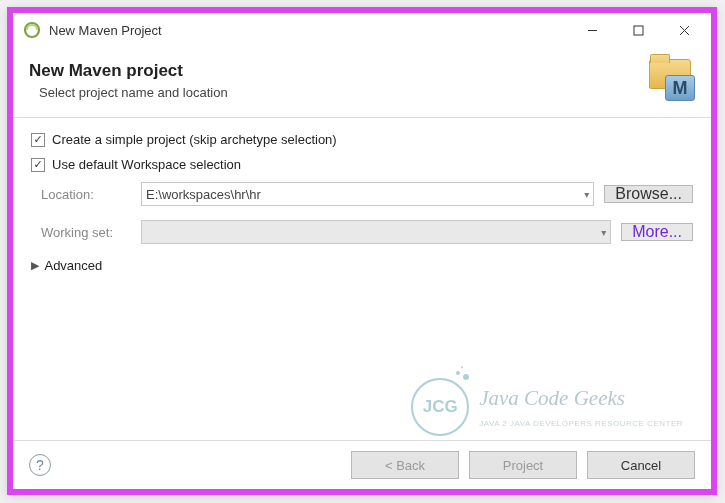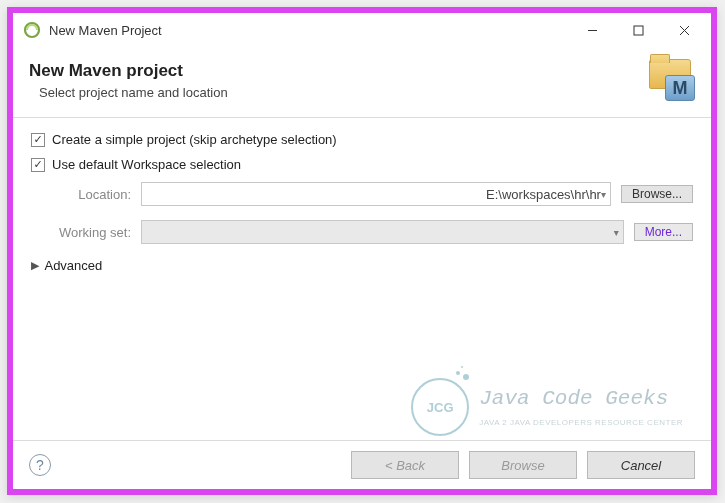--- a/index.html
+++ b/index.html
@@ -90,91 +90,90 @@
       margin-right: 7px;
       display: inline-flex; align-items: center; justify-content: center;
       font-size: 11px; color: #333;
       background: #fff;
     }
     .field-row {
       display: flex; align-items: center;
       margin: 3px 0 14px 0;
       padding-left: 10px;
       gap: 10px;
-      text-align: right;
     }
     .field-label { width: 90px; color: #888; font-size: 13px; }
     .combo {
       flex: 1; height: 24px;
       border: 1px solid #c8c8c8;
       background: #fff;
       display: flex; align-items: center;
       padding: 0 4px;
       position: relative;
     }
     .combo.disabled { background: #e9e9e9; color: #999; }
     .combo .val { flex: 1; font-size: 13px; color: #444; }
     .combo.disabled .val { color: #999; }
     .combo .chev { color: #777; font-size: 10px; }
     .btn-small {
       height: 16px; padding: 8px 10px;
       border: 1px solid #b8b8b8;
       background: #e4e4e4;
-      font-size: 12px; color: #333;
+      font-size: 16px; color: #333;
       display: inline-flex; align-items: center;
     }
     .btn-small.disabled { color: #6d28d9; background: #e9e9e9; }
     .advanced-row {
       display: flex; align-items: center; gap: 5px;
       margin-top: 8px; cursor: default;
     }
     .advanced-row .tri { font-size: 11px; color: #555; }
     .watermark {
       position: absolute;
       right: 28px; bottom: 4px;
       opacity: 0.55;
       display: flex; align-items: center; gap: 10px;
       pointer-events: none;
     }
     .watermark .circle {
       width: 58px; height: 58px;
       border: 2px solid #6fa8b8;
       border-radius: 50%;
       display: flex; align-items: center; justify-content: center;
-      color: #6fa8b8; font-weight: 600; font-size: 13px;
+      color: #6fa8b8; font-weight: 600; font-size: 17px;
       position: relative;
     }
     .watermark .circle:before{
       content:""; position:absolute; top:-6px; right:-2px;
       width:6px;height:6px;border-radius:50%;background:#6fa8b8;
       box-shadow: -8px -4px 0 -1px #6fa8b8, -4px -10px 0 -2px #6fa8b8;
     }
     .watermark .txt { color: #7a9aa7; }
-    .watermark .txt .line1 { font-size: 21px; font-style: italic; font-family: Liberation Mono, monospace; }
+    .watermark .txt .line1 { font-size: 21px; font-style: italic; font-family: Liberation Serif, serif; }
     .watermark .txt .line2 { font-size: 8px; letter-spacing: 0.5px; color: #9bb0b8; margin-top: 8px; }
     .separator { height: 1px; background: #dcdcdc; margin: 0; }
     .footer {
       display: flex; align-items: center;
       padding: 10px 16px;
       gap: 10px;
       background: #fff;
     }
     .help-icon {
       width: 22px; height: 22px;
       border: 1.5px solid #8a9ba8; border-radius: 50%;
       display: flex; align-items: center; justify-content: center;
       color: #6a8aa0; font-size: 14px;
       margin-right: auto;
     }
     .btn {
       width: 108px; height: 28px;
       border: 1px solid #b8b8b8;
       background: #e4e4e4;
       font-size: 13px; color: #333;
-      display: inline-flex; align-items: center; justify-content: center; font-style: italic;
+      display: inline-flex; align-items: center; justify-content: center;
     }
     .btn.disabled { color: #9a9a9a; }
     .btn.primary { border: 2px solid #2e6fb5; background: #fff; }
   </style>
 </head>
 <body>
 
 <div class="window">
 
   <div class="titlebar">
@@ -258,17 +257,17 @@
       </div>
     </div>
 
   </div>
 
   <div class="separator"></div>
 
   <div class="footer">
     <span class="help-icon">?</span>
     <span class="btn disabled">&lt; Back</span>
-    <span class="btn disabled">Browse</span>
+    <span class="btn disabled">Project</span>
     <span class="btn">Cancel</span>
   </div>
 
 </div>
 
 </body></html>

